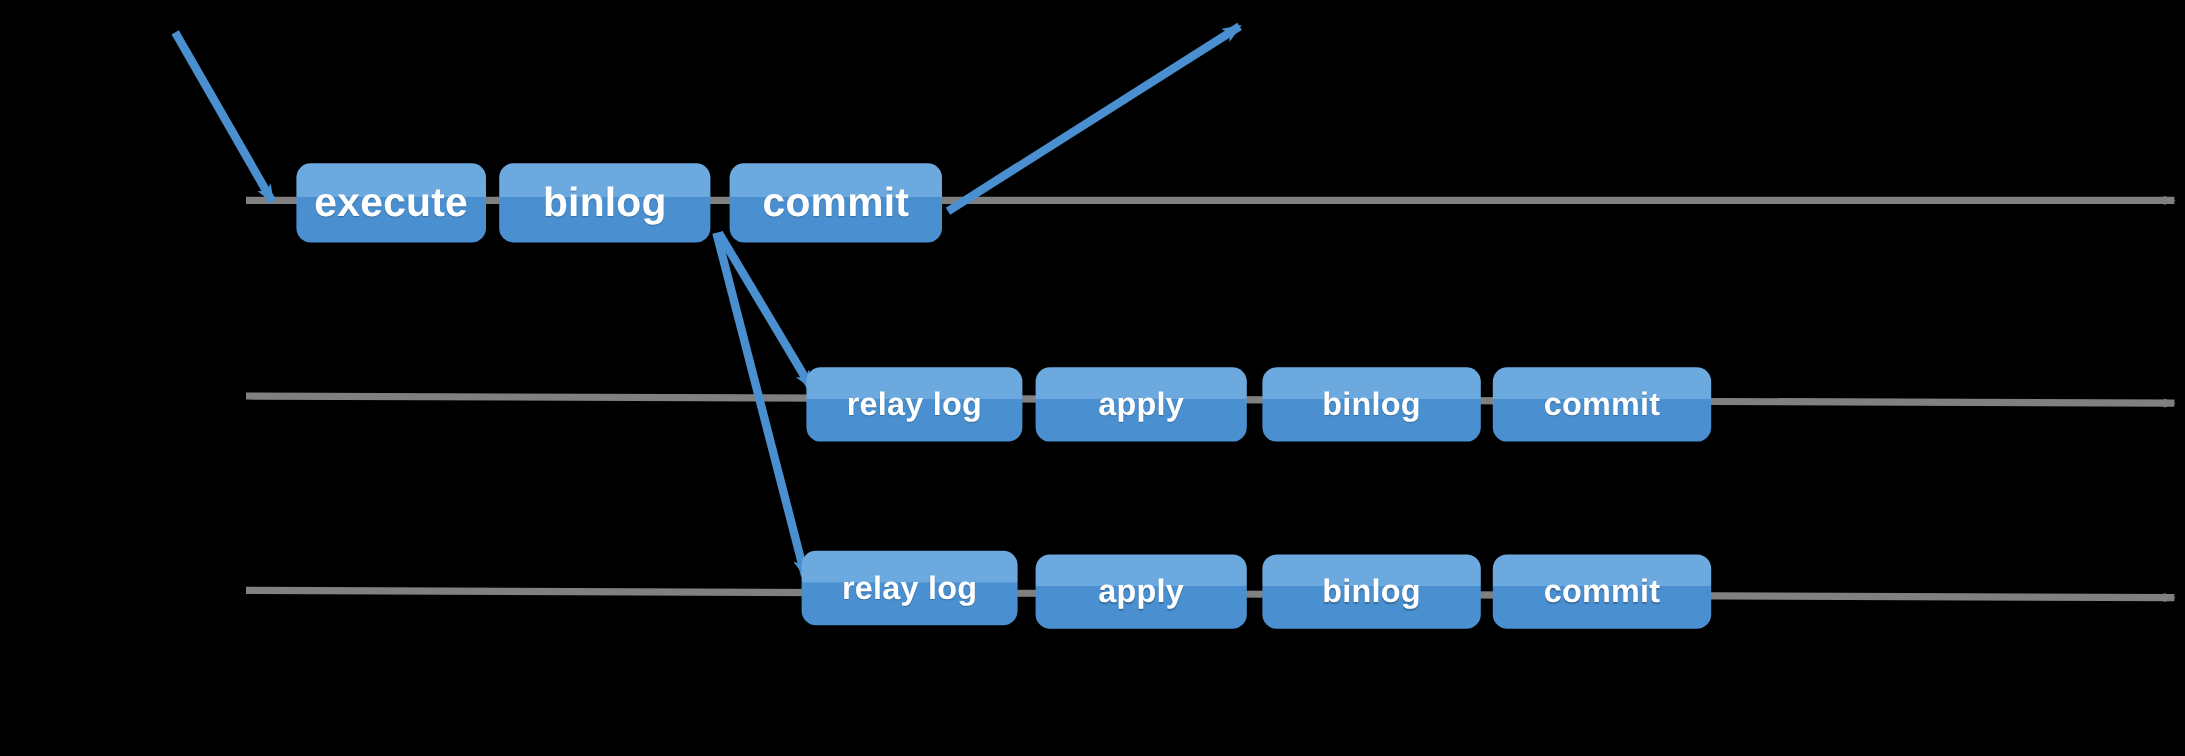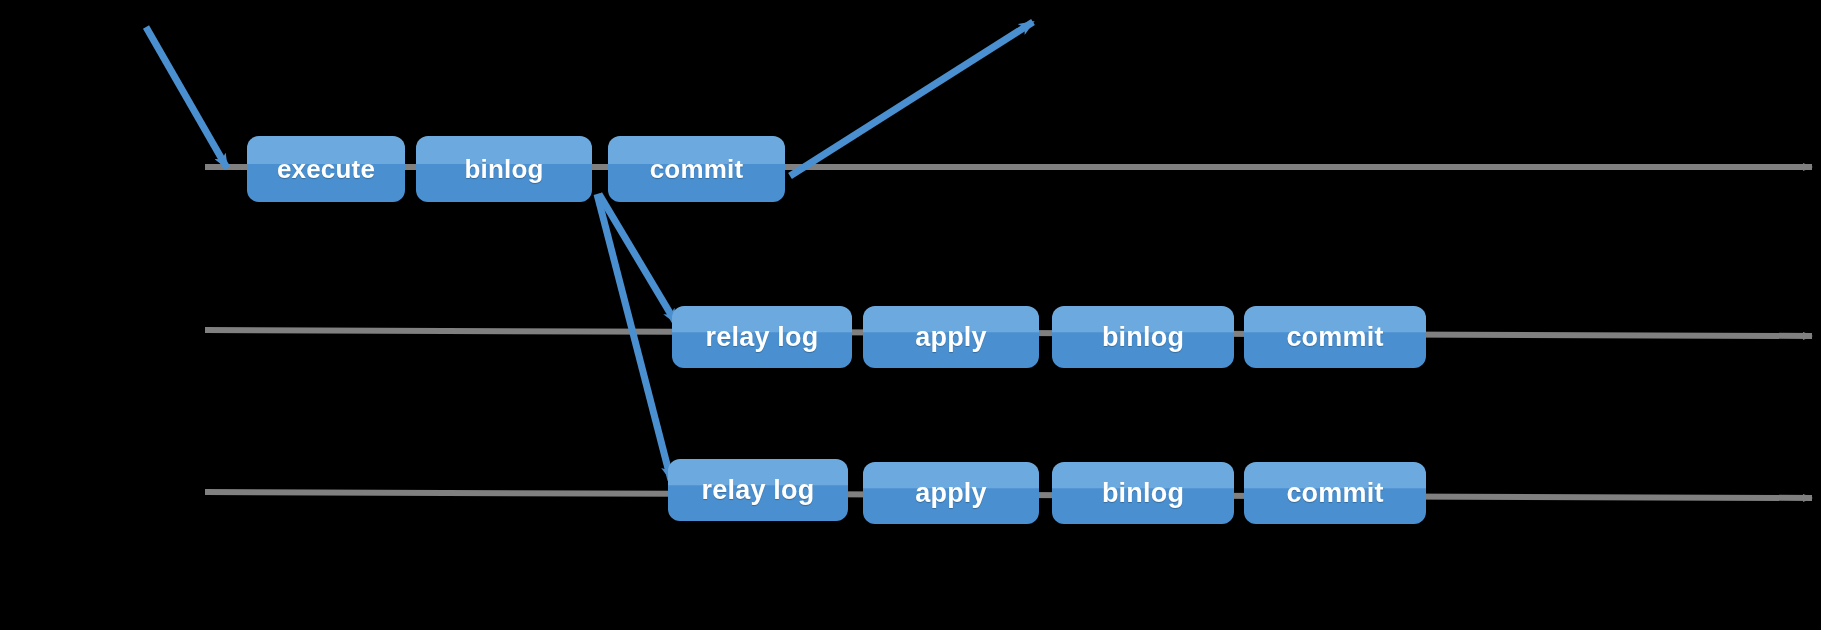--- a/index.html
+++ b/index.html
@@ -35,21 +35,21 @@
     font-weight: bold;
     letter-spacing: 0.2px;
     text-shadow: 0 1px 1px rgba(0,0,0,0.25);
     user-select: none;
   }
   .node-label {
     display: block;
     white-space: nowrap;
     line-height: 1;
   }
-  .row-master .node-box { font-size: 26px; }
+  .row-master .node-box { font-size: 34px; }
   .row-slave1 .node-box { font-size: 27px; }
   .row-slave2 .node-box { font-size: 27px; }
 </style>
 </head>
 <body>
 
 <div id="canvas" style="background: rgb(0, 0, 0);">
 
   <svg id="svg-layer" viewBox="0 0 1821 630">
     <defs>

